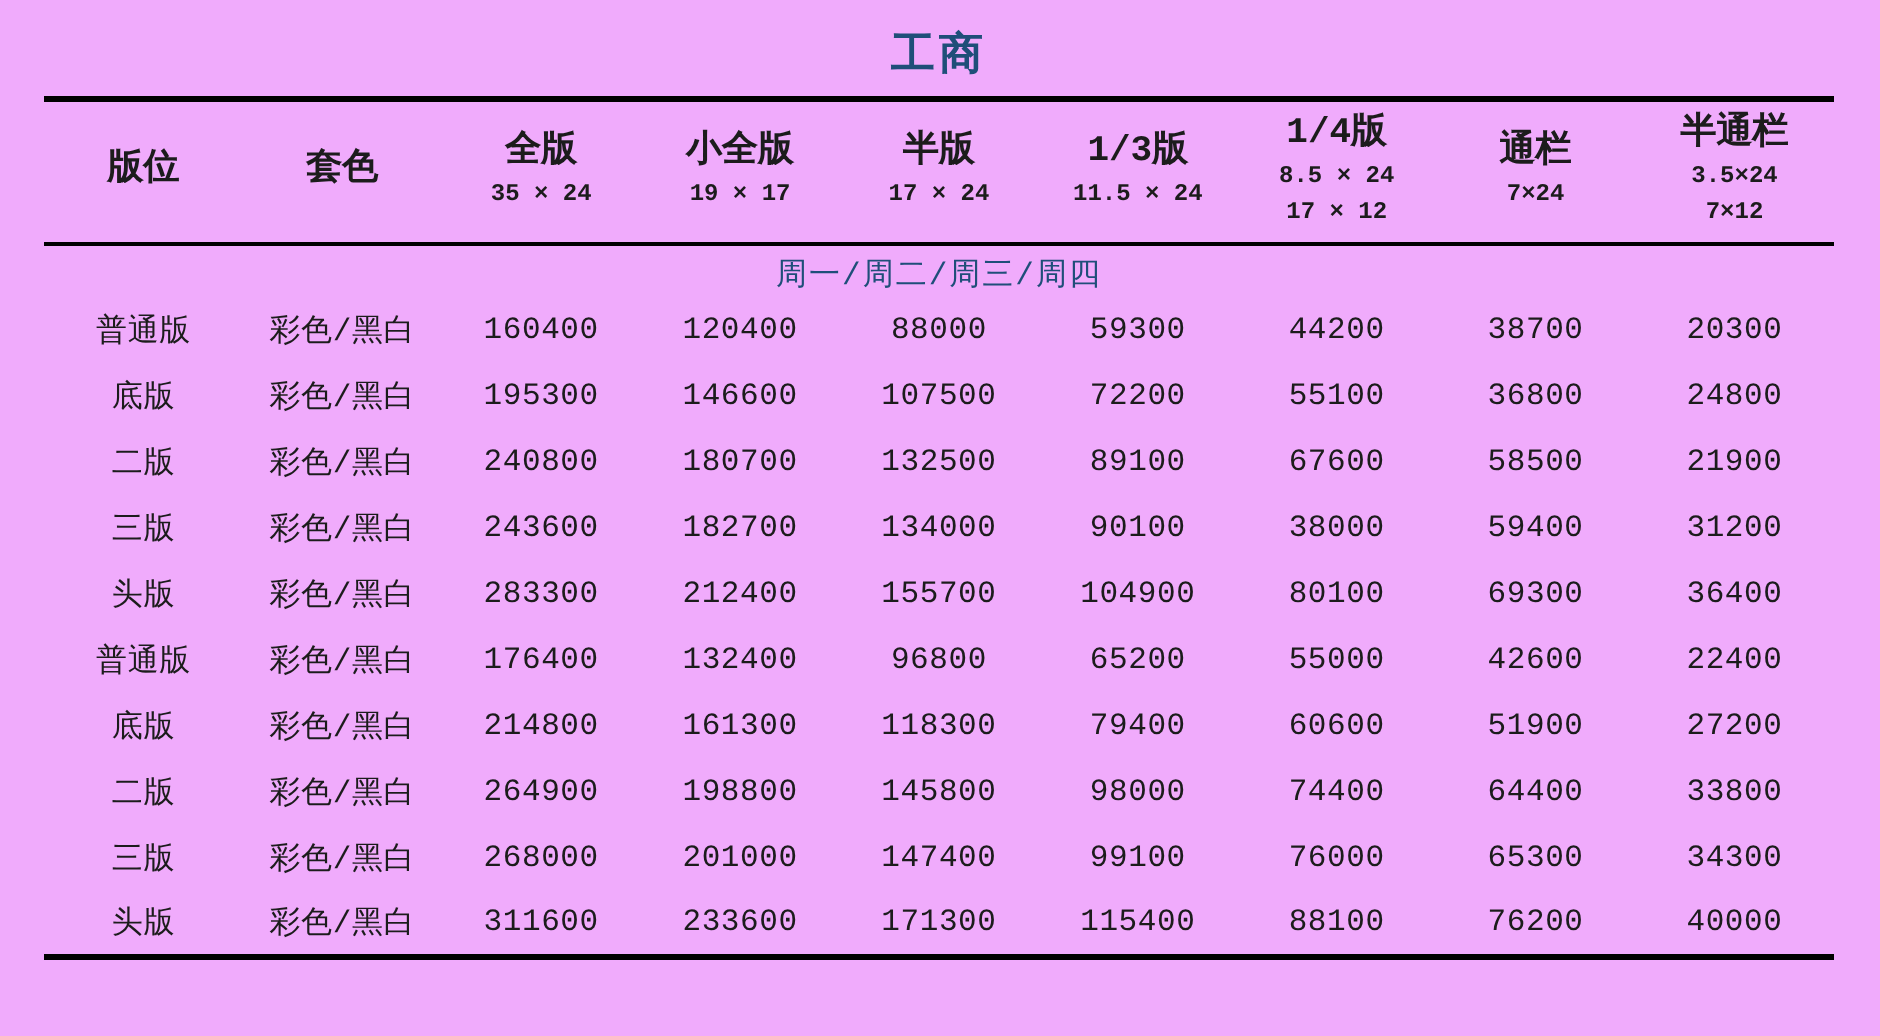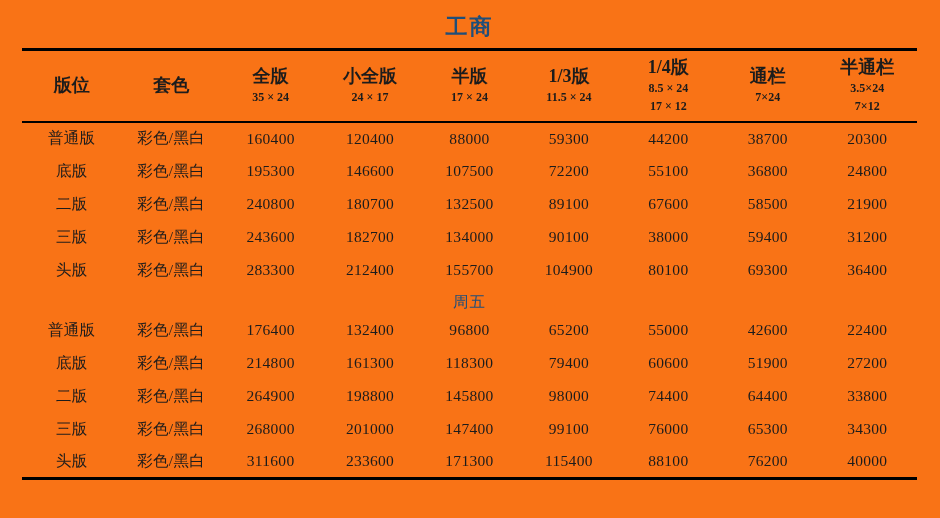--- a/index.html
+++ b/index.html
@@ -3,21 +3,21 @@
 <meta charset="utf-8">
 <style>
   * { margin: 0; padding: 0; box-sizing: border-box; }
   html, body {
     width: 940px; height: 518px;
     background: #ffffff;
     font-family: "Liberation Serif", "DejaVu Serif", serif;
     color: #1c1c1c;
     overflow: hidden;
   }
-  .page { position: relative; width: 940px; height: 518px; background: #f97316; }
+  .page { position: relative; width: 940px; height: 518px; background: #f0abfc; font-family: Liberation Mono, monospace; }
 
   .title {
     position: absolute;
     left: 22px; width: 895px;
     top: 12px;
     text-align: center;
     font-size: 22px;
     font-weight: bold;
     color: #1f4e79;
     letter-spacing: 2px;
@@ -82,21 +82,21 @@
           </th>
           <th>
             <div class="col-label">套色</div>
           </th>
           <th>
             <div class="col-label">全版</div>
             <div class="col-size">35 × 24</div>
           </th>
           <th>
             <div class="col-label">小全版</div>
-            <div class="col-size">24 × 17</div>
+            <div class="col-size">19 × 17</div>
           </th>
           <th>
             <div class="col-label">半版</div>
             <div class="col-size">17 × 24</div>
           </th>
           <th>
             <div class="col-label">1/3版</div>
             <div class="col-size">11.5 × 24</div>
           </th>
           <th>
@@ -109,20 +109,23 @@
             <div class="col-size">7×24</div>
           </th>
           <th>
             <div class="col-label">半通栏</div>
             <div class="col-size">3.5×24</div>
             <div class="col-size">7×12</div>
           </th>
         </tr>
     </thead>
     <tbody>
+        <tr class="section-row">
+          <td colspan="9" class="section-header">周一/周二/周三/周四</td>
+        </tr>
         <tr class="data-row">
           <td class="position-cell">普通版</td>
           <td class="color-cell">彩色/黑白</td>
           <td class="price-cell">160400</td>
           <td class="price-cell">120400</td>
           <td class="price-cell">88000</td>
           <td class="price-cell">59300</td>
           <td class="price-cell">44200</td>
           <td class="price-cell">38700</td>
           <td class="price-cell">20300</td>
@@ -164,23 +167,20 @@
           <td class="position-cell">头版</td>
           <td class="color-cell">彩色/黑白</td>
           <td class="price-cell">283300</td>
           <td class="price-cell">212400</td>
           <td class="price-cell">155700</td>
           <td class="price-cell">104900</td>
           <td class="price-cell">80100</td>
           <td class="price-cell">69300</td>
           <td class="price-cell">36400</td>
         </tr>
-        <tr class="section-row">
-          <td colspan="9" class="section-header">周五</td>
-        </tr>
         <tr class="data-row">
           <td class="position-cell">普通版</td>
           <td class="color-cell">彩色/黑白</td>
           <td class="price-cell">176400</td>
           <td class="price-cell">132400</td>
           <td class="price-cell">96800</td>
           <td class="price-cell">65200</td>
           <td class="price-cell">55000</td>
           <td class="price-cell">42600</td>
           <td class="price-cell">22400</td>

